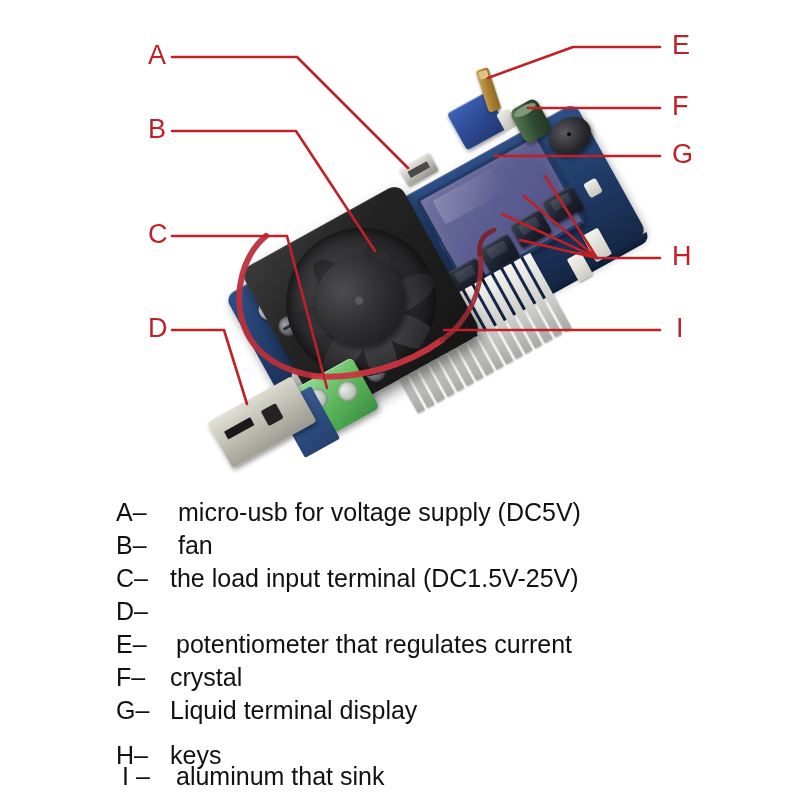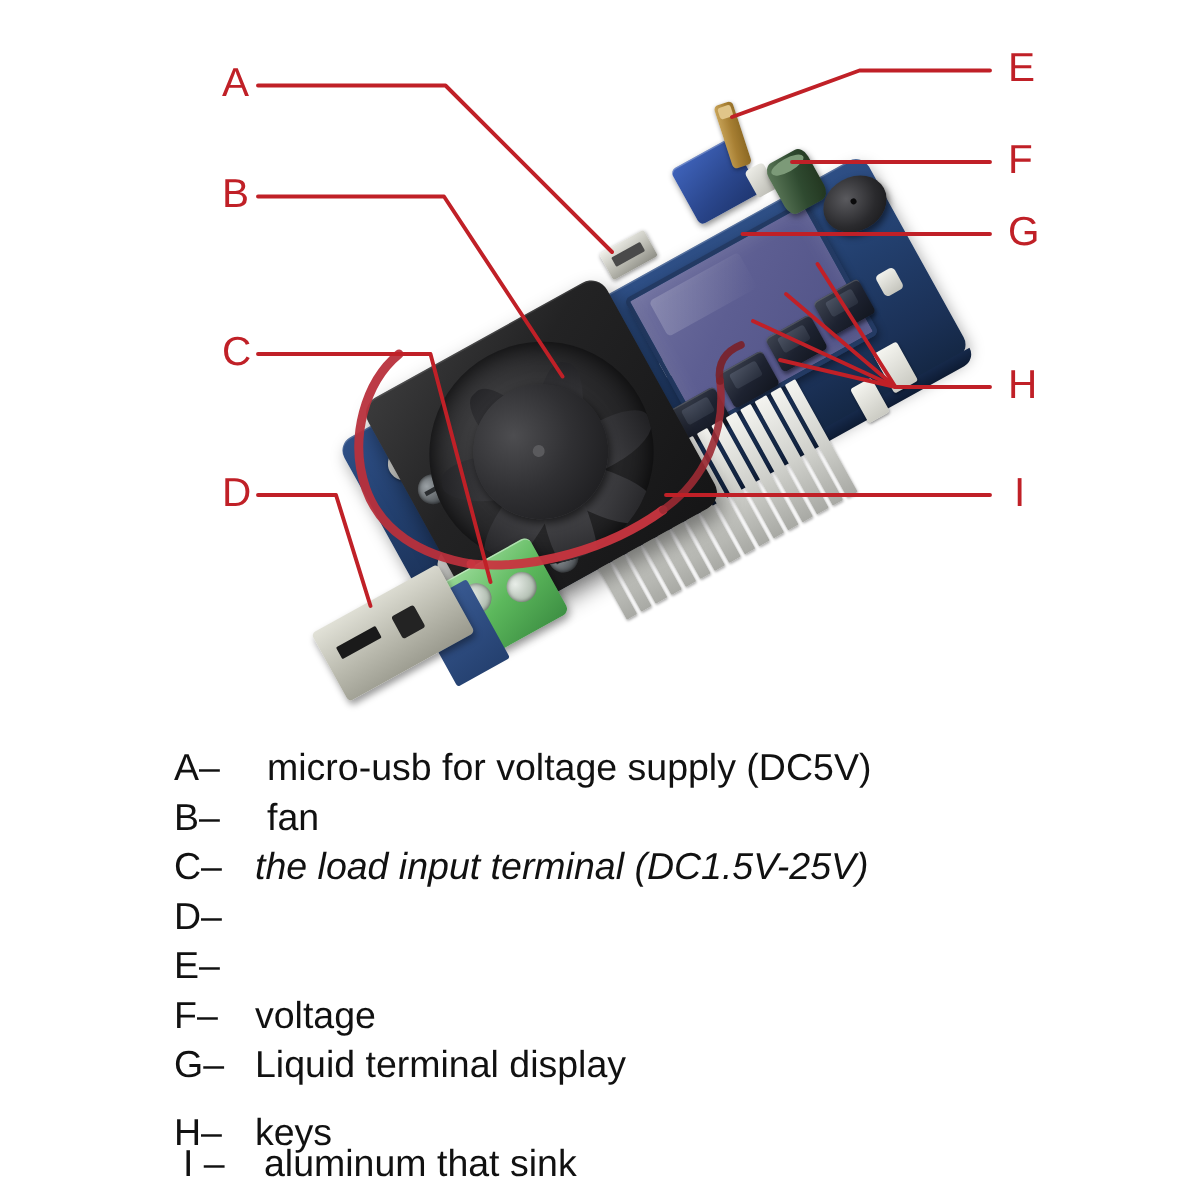--- a/index.html
+++ b/index.html
@@ -433,34 +433,35 @@
       <span class="leg-txt" style="padding-left:14px;">micro-usb  for  voltage  supply (DC5V)</span>
     </div>
 
     <div class="leg-row">
       <span class="leg-key">B–</span>
       <span class="leg-txt" style="padding-left:14px;">fan</span>
     </div>
 
     <div class="leg-row">
       <span class="leg-key">C–</span>
-      <span class="leg-txt" style="padding-left:6px;font-style:italic;">the load input  terminal (DC1.5V-25V)</span>
+      <span class="leg-txt" style="padding-left:6px;">the load input  terminal (DC1.5V-25V)</span>
     </div>
 
     <div class="leg-row">
       <span class="leg-key">D–</span>
     </div>
 
     <div class="leg-row">
       <span class="leg-key">E–</span>
+      <span class="leg-txt" style="padding-left:12px;">potentiometer that regulates current</span>
     </div>
 
     <div class="leg-row">
       <span class="leg-key">F–</span>
-      <span class="leg-txt" style="padding-left:6px;">voltage</span>
+      <span class="leg-txt" style="padding-left:6px;">crystal</span>
     </div>
 
     <div class="leg-row">
       <span class="leg-key">G–</span>
       <span class="leg-txt" style="padding-left:6px;">Liquid terminal display</span>
     </div>
 
     <div class="leg-row">
       <span class="leg-key">H–</span>
       <span class="leg-txt" style="padding-left:6px;margin-top:12px;">keys</span>

